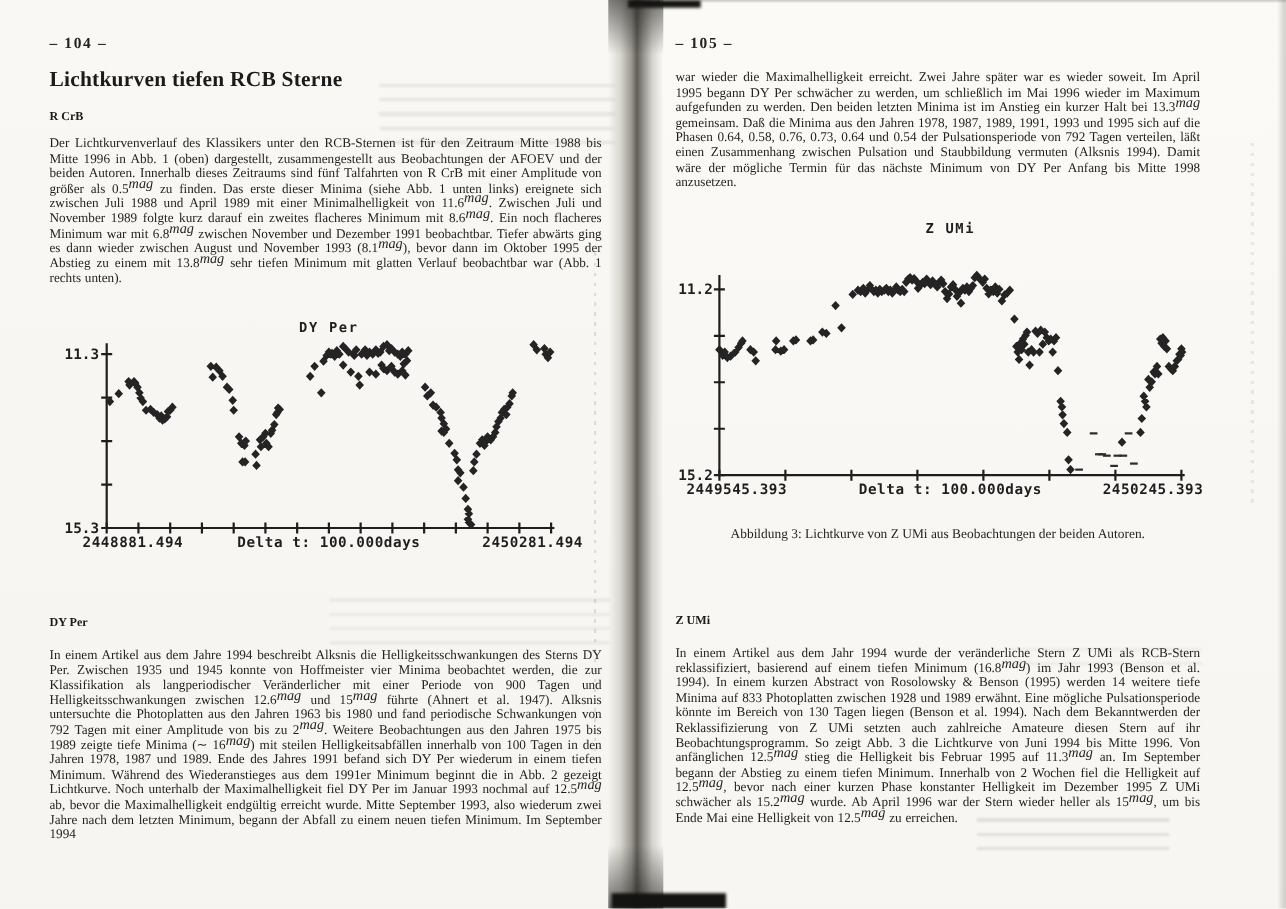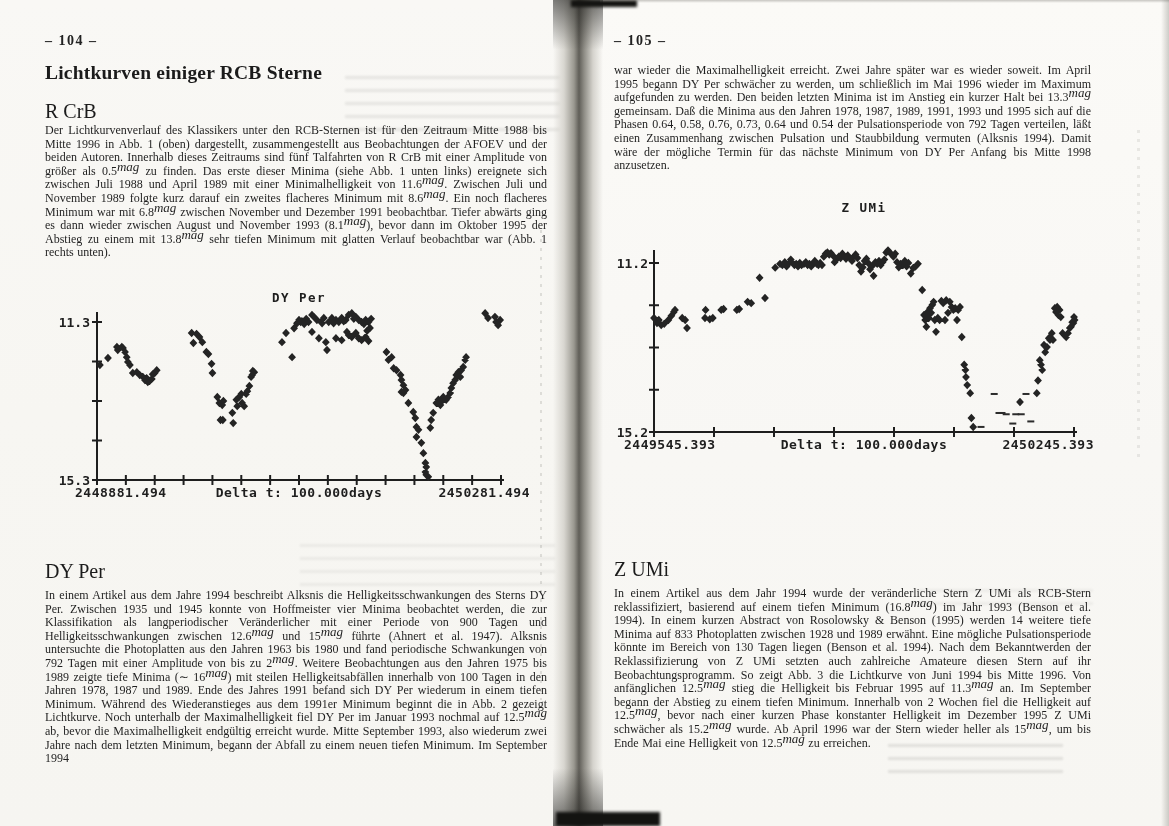--- a/index.html
+++ b/index.html
@@ -26,21 +26,21 @@
   .notch-bottom{position:absolute;left:556px;top:812px;width:104px;height:14px;background:#131311;
     filter:blur(1.5px);z-index:5;}
   .edge-right{position:absolute;right:0;top:0;width:8px;height:826px;z-index:5;
     background:linear-gradient(270deg, rgba(120,118,110,0.35), rgba(120,118,110,0));}
   .edge-top-right{position:absolute;left:600px;top:0;width:569px;height:3px;z-index:5;
     background:linear-gradient(180deg, rgba(100,98,92,0.35), rgba(100,98,92,0));}
 
   .page-number{position:absolute;text-align:left;
     font-weight:bold;font-size:14px;letter-spacing:1.5px;color:#222;}
   .doc-title{position:absolute;font-weight:bold;font-size:19.5px;color:#1b1b1b;letter-spacing:0.2px;}
-  .sec-heading{position:absolute;font-weight:normal;font-size:20px;color:#1b1b1b;}
+  .sec-heading{position:absolute;font-weight:bold;font-size:11px;color:#1b1b1b;}
   .body-par{position:absolute;font-size:12px;line-height:13.6px;text-align:justify;
     color:#1f1f1f;word-spacing:0.5px;}
   .body-par .mag{font-style:italic;font-size:13px;vertical-align:4px;line-height:0;}
   .fig-caption{position:absolute;font-size:12.2px;text-align:center;color:#1f1f1f;}
 
   svg.chart{position:absolute;overflow:visible;}
   .chart text{font-family:"DejaVu Sans Mono", monospace;font-weight:bold;fill:#1e1e1e;}
   .chart .axis{stroke:#1e1e1e;stroke-width:2;fill:none;}
   .chart .tick{stroke:#1e1e1e;stroke-width:2;}
   .chart .pts{fill:#242424;stroke:none;}
@@ -53,21 +53,21 @@
     background:repeating-linear-gradient(180deg, #6a6a64 0 3px, transparent 3px 9px);}
 </style>
 </head>
 <body>
 
 <div class="scan">
 
   <div class="page page-left">
     <div class="page-number" style="left:45px;top:33px;width:502px;">– 104 –</div>
 
-    <div class="doc-title" style="left:45px;top:62px;">Lichtkurven einiger RCB Sterne</div>
+    <div class="doc-title" style="left:45px;top:62px;">Lichtkurven tiefen RCB Sterne</div>
 
     <div class="sec-heading" style="left:45px;top:100px;">R CrB</div>
 
     <div class="body-par" style="left:45px;top:124px;width:502px;">Der Lichtkurvenverlauf des Klassikers unter den RCB-Sternen ist für den Zeitraum Mitte 1988 bis Mitte 1996 in Abb. 1 (oben) dargestellt, zusammengestellt aus Beobachtungen der AFOEV und der beiden Autoren. Innerhalb dieses Zeitraums sind fünf Talfahrten von R CrB mit einer Amplitude von größer als 0.5<span class="mag">mag</span> zu finden. Das erste dieser Minima (siehe Abb. 1 unten links) ereignete sich zwischen Juli 1988 und April 1989 mit einer Minimalhelligkeit von 11.6<span class="mag">mag</span>. Zwischen Juli und November 1989 folgte kurz darauf ein zweites flacheres Minimum mit 8.6<span class="mag">mag</span>. Ein noch flacheres Minimum war mit 6.8<span class="mag">mag</span> zwischen November und Dezember 1991 beobachtbar. Tiefer abwärts ging es dann wieder zwischen August und November 1993 (8.1<span class="mag">mag</span>), bevor dann im Oktober 1995 der Abstieg zu einem mit 13.8<span class="mag">mag</span> sehr tiefen Minimum mit glatten Verlauf beobachtbar war (Abb. 1 rechts unten).</div>
 
     <svg class="chart" style="left:52px;top:286px;" width="496" height="222">
         <path class="axis" d="M 45 26 L 45 194 L 452 194"></path>
         <path class="tick" d="M 40 36 H 50 M 40 75.5 H 50 M 40 115 H 50 M 40 154.5 H 50 M 40 194 H 50 M 45 189 V 199 M 73.85714285714286 189 V 199 M 102.71428571428572 189 V 199 M 131.57142857142856 189 V 199 M 160.42857142857144 189 V 199 M 189.28571428571428 189 V 199 M 218.14285714285714 189 V 199 M 247 189 V 199 M 275.8571428571429 189 V 199 M 304.7142857142857 189 V 199 M 333.57142857142856 189 V 199 M 362.42857142857144 189 V 199 M 391.2857142857143 189 V 199 M 420.14285714285717 189 V 199 M 449 189 V 199 " fill="none"></path>
         <text x="247" y="16" text-anchor="middle" font-size="12.5px" letter-spacing="1.5">DY Per</text>
         <text x="38" y="40.5" text-anchor="end" font-size="13px">11.3</text>
@@ -108,20 +108,21 @@
         <rect class="dash" x="387.5" y="213.98750000000004" width="7" height="2"></rect>
         <rect class="dash" x="390.5" y="213.98750000000004" width="7" height="2"></rect>
         <rect class="dash" x="394.7" y="215.255" width="7" height="2"></rect>
         <rect class="dash" x="401.3" y="224.55000000000004" width="7" height="2"></rect>
         <rect class="dash" x="404.3" y="215.255" width="7" height="2"></rect>
         <rect class="dash" x="409.7" y="215.255" width="7" height="2"></rect>
         <rect class="dash" x="414.5" y="194.97500000000005" width="7" height="2"></rect>
         <rect class="dash" x="419.3" y="222.4375" width="7" height="2"></rect>
       </svg>
 
+    <div class="fig-caption" style="left:26px;top:478px;width:477px;">Abbildung 3: Lichtkurve von Z UMi aus Beobachtungen der beiden Autoren.</div>
 
     <div class="sec-heading" style="left:26px;top:558px;">Z UMi</div>
 
     <div class="body-par" style="left:26px;top:587px;width:477px;">In einem Artikel aus dem Jahr 1994 wurde der veränderliche Stern Z UMi als RCB-Stern reklassifiziert, basierend auf einem tiefen Minimum (16.8<span class="mag">mag</span>) im Jahr 1993 (Benson et al. 1994). In einem kurzen Abstract von Rosolowsky &amp; Benson (1995) werden 14 weitere tiefe Minima auf 833 Photoplatten zwischen 1928 und 1989 erwähnt. Eine mögliche Pulsationsperiode könnte im Bereich von 130 Tagen liegen (Benson et al. 1994). Nach dem Bekanntwerden der Reklassifizierung von Z UMi setzten auch zahlreiche Amateure diesen Stern auf ihr Beobachtungsprogramm. So zeigt Abb. 3 die Lichtkurve von Juni 1994 bis Mitte 1996. Von anfänglichen 12.5<span class="mag">mag</span> stieg die Helligkeit bis Februar 1995 auf 11.3<span class="mag">mag</span> an. Im September begann der Abstieg zu einem tiefen Minimum. Innerhalb von 2 Wochen fiel die Helligkeit auf 12.5<span class="mag">mag</span>, bevor nach einer kurzen Phase konstanter Helligkeit im Dezember 1995 Z UMi schwächer als 15.2<span class="mag">mag</span> wurde. Ab April 1996 war der Stern wieder heller als 15<span class="mag">mag</span>, um bis Ende Mai eine Helligkeit von 12.5<span class="mag">mag</span> zu erreichen.</div>
 
     <div class="bleed" style="left:300px;top:740px;width:175px;height:36px;opacity:0.13;"></div>
     <div class="bleed" style="left:330px;top:585px;width:175px;height:30px;opacity:0.06;"></div>
     <div class="bleed-v" style="left:549px;top:130px;width:3px;height:330px;opacity:0.12;"></div>
   </div>
 

